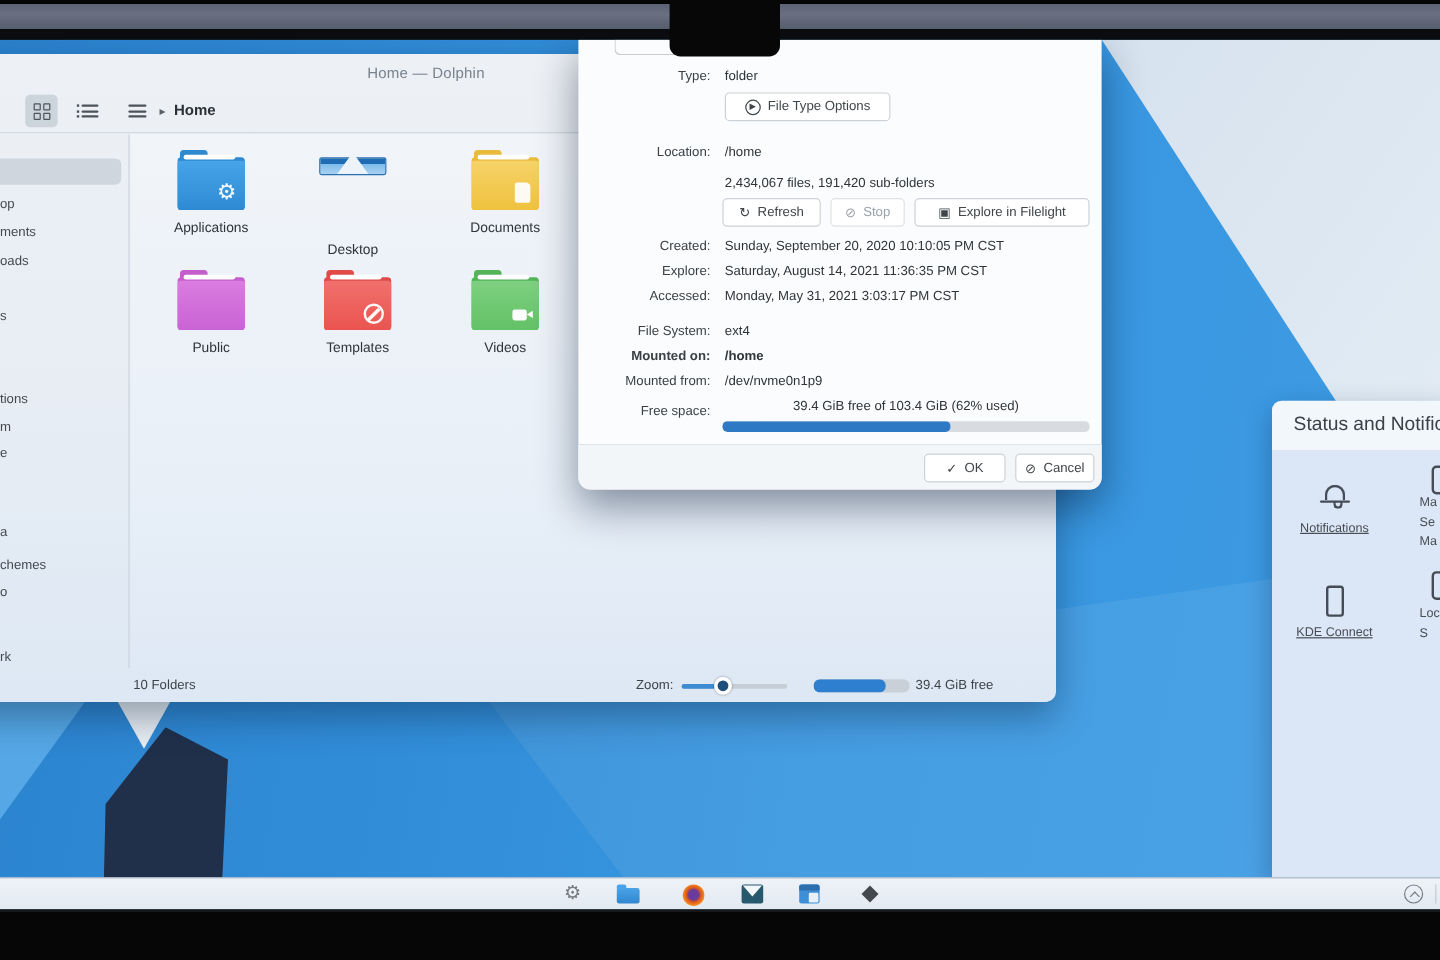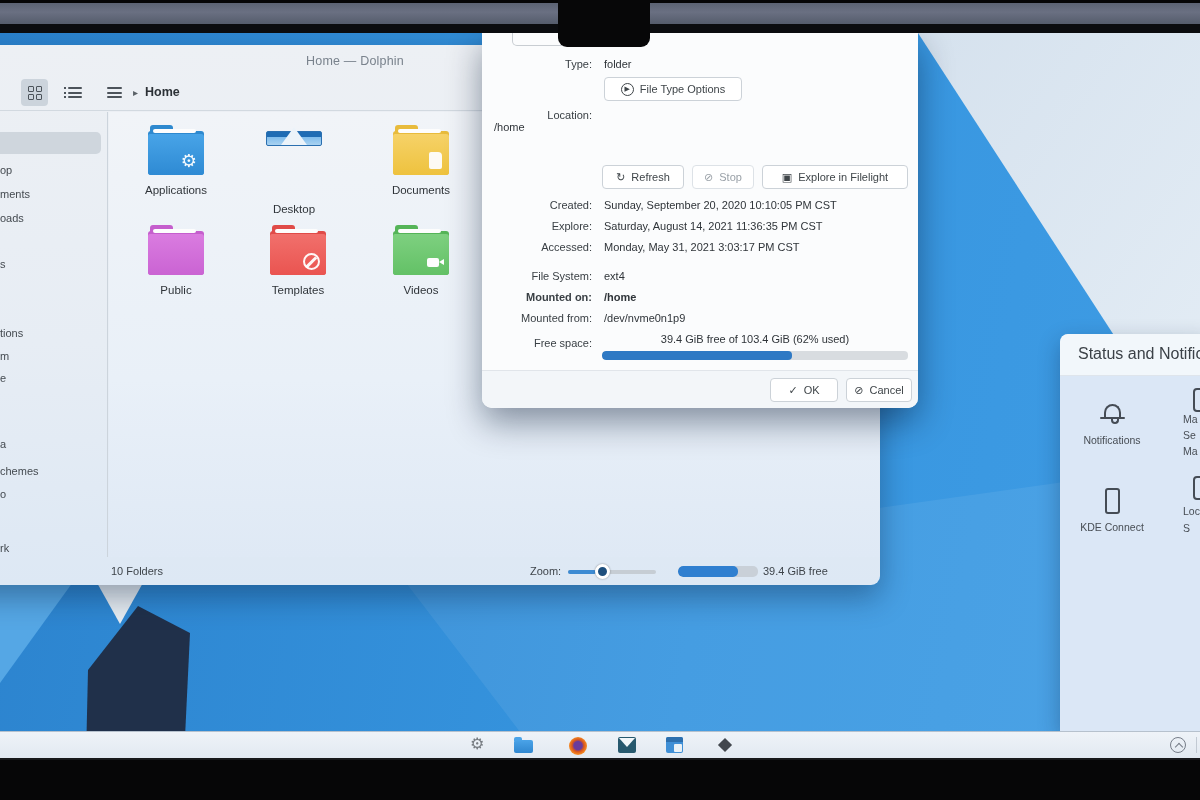--- a/index.html
+++ b/index.html
@@ -102,21 +102,21 @@
   #ok-btn { left:288px; top:7px; width:68px; }
   #cancel-btn { left:364px; top:7px; width:66px; }
   .b-ic { font-family:"DejaVu Sans",sans-serif; font-size:11px; }
 
   
   #status-panel { left:1060px; top:301px; width:150px; height:397px; background:#dbe7f6;
     border-radius:8px 0 0 0; box-shadow:0 8px 22px rgba(8,28,58,.32); z-index:5; overflow:hidden; }
   #sp-header { position:absolute; left:0; top:0; width:100%; height:42px; background:#f2f7fb;
     border-bottom:1px solid #dfe5ec; border-radius:8px 0 0 0; }
   #sp-title { position:absolute; left:18px; top:11px; font-size:16px; color:#3b4147; white-space:nowrap; }
-  .sp-item-label { position:absolute; font-size:10.5px; color:#474d54; text-align:center; width:100px; left:2px; }
+  .sp-item-label { position:absolute; font-size:10.5px; color:#474d54; text-align:center; width:100px; left:2px;text-decoration:underline; }
   .bell { position:absolute; left:44px; width:17px; height:13px; border:2px solid #454c55; border-bottom:none; border-radius:9px 9px 0 0; }
   .bell::after { content:""; position:absolute; left:-6px; bottom:-2px; width:25px; height:2px; background:#454c55; border-radius:1px; }
   .bell::before { content:""; position:absolute; left:5px; bottom:-7px; width:4px; height:4px; border:2px solid #454c55; border-top:none; border-radius:0 0 5px 5px; }
   .phone { position:absolute; left:45px; width:15px; height:26px; border:2px solid #454c55; border-radius:3px; }
   .sp-cut-label { position:absolute; left:123px; font-size:10.5px; color:#474d54; white-space:nowrap; }
   .sp-cut-icon { position:absolute; left:133px; width:24px; height:24px; border:2px solid #454c55; border-radius:4px; }
 
   
   #taskbar { left:0; top:698px; width:1200px; height:27px;
     background:linear-gradient(180deg,#eff3f8,#e2e9f1); border-top:1px solid rgba(118,132,152,.4); z-index:6; }
@@ -262,23 +262,27 @@
     <div class="drow" style="top:25px;">
       <span class="dlabel">Type:</span>
       <span class="dvalue">folder</span>
     </div>
     <div class="dbtn" style="left:122px;top:44px;width:138px;">
       <span class="circ-ic">
           <span>▶</span>
         </span>
       <span>File Type Options</span>
     </div>
-    <div class="drow" style="top:76px;flex-direction:column;">
+    <div class="drow" style="top:88px;">
       <span class="dlabel">Location:</span>
       <span class="dvalue">/home</span>
+    </div>
+    <div class="drow" style="top:114px;">
+      <span class="dlabel"></span>
+      <span class="dvalue">2,434,067 files, 191,420 sub-folders</span>
     </div>
     <div class="dbtn" style="left:120px;top:132px;width:82px;">
       <span class="b-ic">↻</span>
       <span>Refresh</span>
     </div>
     <div class="dbtn disabled" style="left:210px;top:132px;width:62px;">
       <span class="b-ic">⊘</span>
       <span>Stop</span>
     </div>
     <div class="dbtn" style="left:280px;top:132px;width:146px;">

